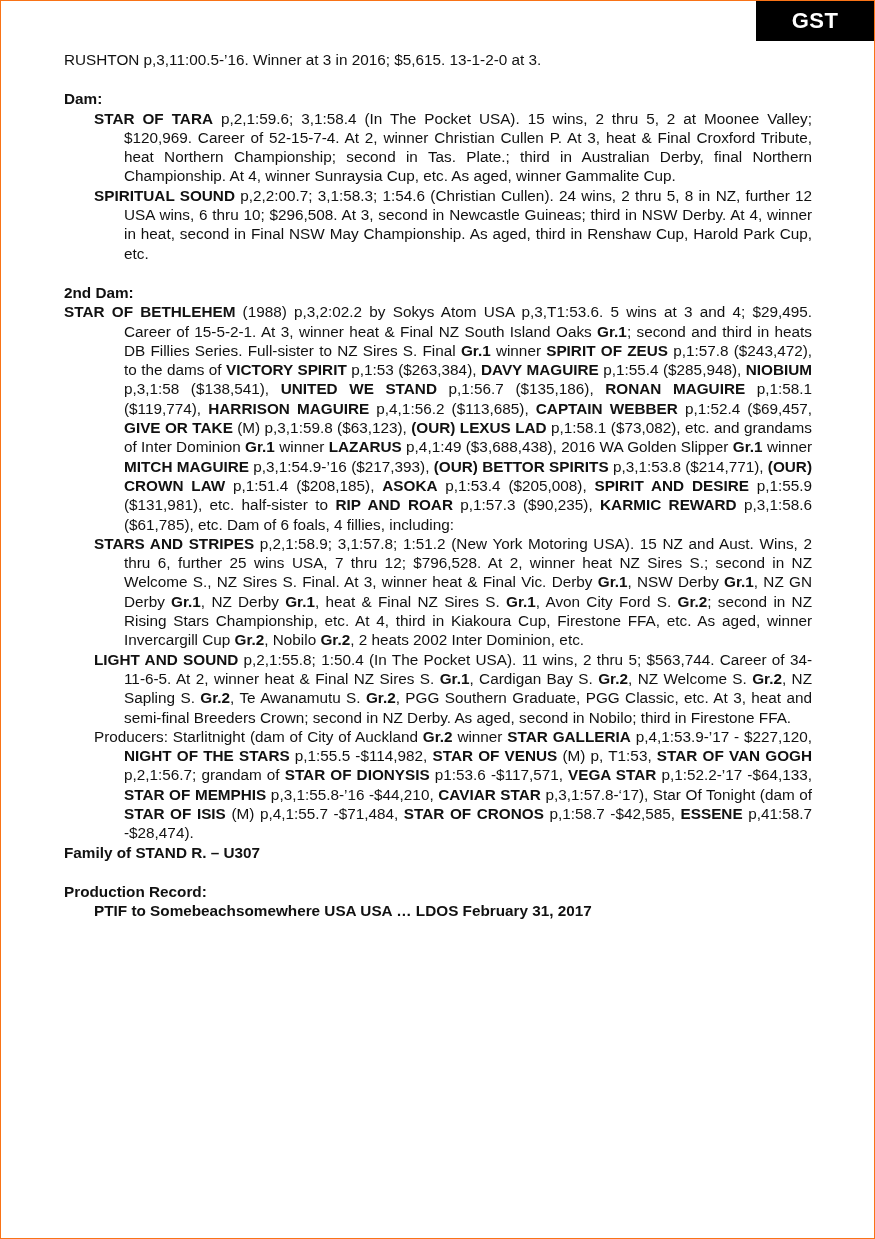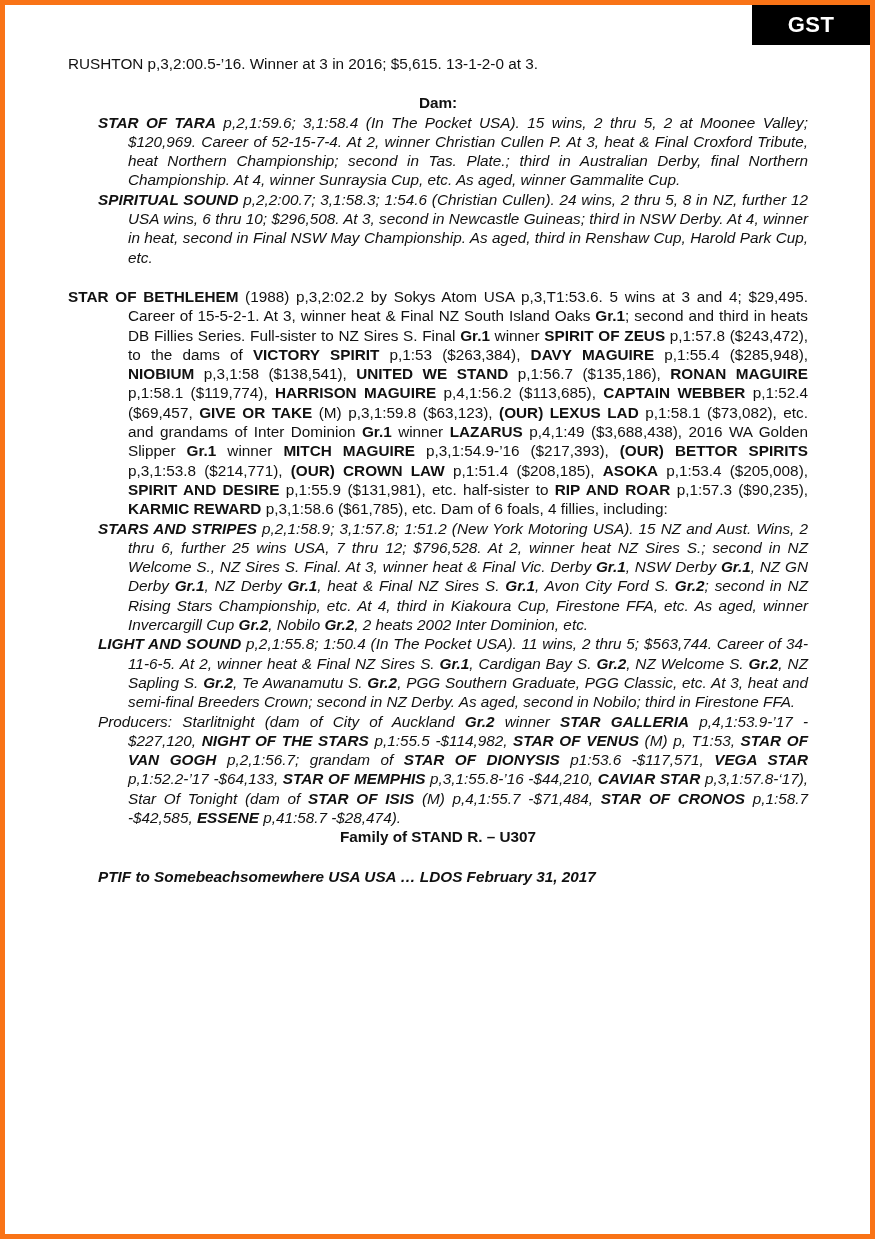--- a/index.html
+++ b/index.html
@@ -1,69 +1,71 @@
 <!DOCTYPE html>
 <html><head>
 <meta charset="utf-8">
 <style>
   html,body{margin:0;padding:0;background:#e9e9e9;}
   .page{
     position:relative;
     width:875px;height:1239px;
     background:#ffffff;
-    border:5px solid #f97316;
+    border:1px solid #f97316;
     box-sizing:border-box;
     overflow:hidden;
     font-family:"Liberation Sans","DejaVu Sans",sans-serif;
     color:#111;
   }
   .gst-badge{
     position:absolute;top:0;right:0;
     width:118px;height:40px;
     background:#000;color:#fff;
     display:flex;align-items:center;justify-content:center;
     font-weight:bold;font-size:22px;letter-spacing:.5px;
   }
   .doc{
     position:absolute;top:0;left:0;right:0;
     padding:49px 62px 0 63px;
     font-size:15.3px;line-height:19.3px;
   }
   .para{text-align:justify;}
   .flat{padding-left:0;text-indent:0;}
   .p0{padding-left:60px;text-indent:-60px;}   
-  .p1{padding-left:60px;text-indent:-30px;font-style:italic;}   
-  .h{font-weight:bold;text-align:center;}
+  .p1{padding-left:60px;text-indent:-30px;}   
+  .h{font-weight:bold;text-align:left;}
   .bold{font-weight:bold;}
   .gap{height:20px;}
   b{font-weight:bold;}
 </style>
 </head>
 <body>
 
 <div class="page">
 
   <div class="gst-badge">GST</div>
 
   <div class="doc">
 
-    <div class="para flat">RUSHTON p,3,2:00.5-’16. Winner at 3 in 2016; $5,615. 13-1-2-0 at 3.</div>
+    <div class="para flat">RUSHTON p,3,11:00.5-’16. Winner at 3 in 2016; $5,615. 13-1-2-0 at 3.</div>
 
     <div class="gap"></div>
 
     <div class="para h flat">Dam:</div>
     <div class="para p1"><b>STAR OF TARA</b> p,2,1:59.6; 3,1:58.4 (In The Pocket USA). 15 wins, 2 thru 5, 2 at Moonee Valley; $120,969. Career of 52-15-7-4. At 2, winner Christian Cullen P. At 3, heat &amp; Final Croxford Tribute, heat Northern Championship; second in Tas. Plate.; third in Australian Derby, final Northern Championship. At 4, winner Sunraysia Cup, etc. As aged, winner Gammalite Cup.</div>
     <div class="para p1"><b>SPIRITUAL SOUND</b> p,2,2:00.7; 3,1:58.3; 1:54.6 (Christian Cullen). 24 wins, 2 thru 5, 8 in NZ, further 12 USA wins, 6 thru 10; $296,508. At 3, second in Newcastle Guineas; third in NSW Derby. At 4, winner in heat, second in Final NSW May Championship. As aged, third in Renshaw Cup, Harold Park Cup, etc.</div>
 
     <div class="gap"></div>
 
+    <div class="para h flat">2nd Dam:</div>
     <div class="para p0"><b>STAR OF BETHLEHEM</b> (1988) p,3,2:02.2  by Sokys Atom USA p,3,T1:53.6. 5 wins at 3 and 4; $29,495.  Career of 15-5-2-1. At 3, winner heat &amp; Final NZ South Island Oaks <b>Gr.1</b>; second and third in heats DB Fillies Series. Full-sister to NZ Sires S. Final <b>Gr.1</b> winner <b>SPIRIT OF ZEUS</b> p,1:57.8 ($243,472), to the dams of <b>VICTORY SPIRIT</b> p,1:53 ($263,384), <b>DAVY MAGUIRE</b> p,1:55.4 ($285,948), <b>NIOBIUM</b> p,3,1:58 ($138,541), <b>UNITED WE STAND</b> p,1:56.7 ($135,186), <b>RONAN MAGUIRE</b> p,1:58.1 ($119,774), <b>HARRISON MAGUIRE</b> p,4,1:56.2 ($113,685), <b>CAPTAIN WEBBER</b> p,1:52.4 ($69,457, <b>GIVE OR TAKE</b> (M) p,3,1:59.8 ($63,123), <b>(OUR) LEXUS LAD</b> p,1:58.1 ($73,082), etc. and grandams of Inter Dominion <b>Gr.1</b> winner <b>LAZARUS</b> p,4,1:49 ($3,688,438), 2016 WA Golden Slipper <b>Gr.1</b> winner <b>MITCH MAGUIRE</b> p,3,1:54.9-’16 ($217,393), <b>(OUR) BETTOR SPIRITS</b> p,3,1:53.8 ($214,771), <b>(OUR) CROWN LAW</b> p,1:51.4 ($208,185), <b>ASOKA</b> p,1:53.4 ($205,008), <b>SPIRIT AND DESIRE</b> p,1:55.9 ($131,981), etc. half-sister to <b>RIP AND ROAR</b> p,1:57.3 ($90,235), <b>KARMIC REWARD</b>  p,3,1:58.6 ($61,785), etc. Dam of 6 foals, 4 fillies, including:</div>
     <div class="para p1"><b>STARS AND STRIPES</b> p,2,1:58.9; 3,1:57.8; 1:51.2 (New York Motoring USA). 15 NZ and Aust. Wins, 2 thru 6, further 25 wins USA, 7 thru 12; $796,528. At 2, winner heat NZ Sires S.; second in NZ Welcome S., NZ Sires S. Final. At 3, winner heat &amp; Final Vic. Derby <b>Gr.1</b>, NSW Derby <b>Gr.1</b>, NZ GN Derby <b>Gr.1</b>, NZ Derby <b>Gr.1</b>, heat &amp; Final NZ Sires S. <b>Gr.1</b>, Avon City Ford S. <b>Gr.2</b>; second in NZ Rising Stars Championship, etc. At 4, third in Kiakoura Cup, Firestone FFA, etc. As aged, winner Invercargill Cup <b>Gr.2</b>, Nobilo <b>Gr.2</b>, 2 heats 2002 Inter Dominion, etc.</div>
     <div class="para p1"><b>LIGHT AND SOUND</b> p,2,1:55.8; 1:50.4 (In The Pocket USA). 11 wins, 2 thru 5; $563,744. Career of 34-11-6-5. At 2, winner heat &amp; Final NZ Sires S. <b>Gr.1</b>, Cardigan Bay S. <b>Gr.2</b>, NZ Welcome S. <b>Gr.2</b>, NZ Sapling S. <b>Gr.2</b>, Te Awanamutu S. <b>Gr.2</b>, PGG Southern Graduate, PGG Classic, etc. At 3, heat and semi-final Breeders Crown; second in NZ Derby. As aged, second in Nobilo; third in Firestone FFA.</div>
     <div class="para p1">Producers: Starlitnight (dam of City of Auckland <b>Gr.2</b> winner <b>STAR GALLERIA</b> p,4,1:53.9-’17 - $227,120, <b>NIGHT OF THE STARS</b> p,1:55.5 -$114,982, <b>STAR OF VENUS</b> (M) p, T1:53, <b>STAR OF VAN GOGH</b> p,2,1:56.7; grandam of <b>STAR OF DIONYSIS</b> p1:53.6 -$117,571, <b>VEGA STAR</b> p,1:52.2-’17 -$64,133, <b>STAR OF MEMPHIS</b> p,3,1:55.8-’16 -$44,210, <b>CAVIAR STAR</b>  p,3,1:57.8-‘17), Star Of Tonight (dam of <b>STAR OF ISIS</b> (M) p,4,1:55.7  -$71,484, <b>STAR OF CRONOS</b> p,1:58.7 -$42,585, <b>ESSENE</b> p,41:58.7  -$28,474).</div>
     <div class="para h flat">Family of STAND R. – U307</div>
 
     <div class="gap"></div>
 
+    <div class="para h flat">Production Record:</div>
     <div class="para p1 bold">PTIF to Somebeachsomewhere USA USA … LDOS February 31, 2017</div>
 
   </div>
 </div>
 
 </body></html>

